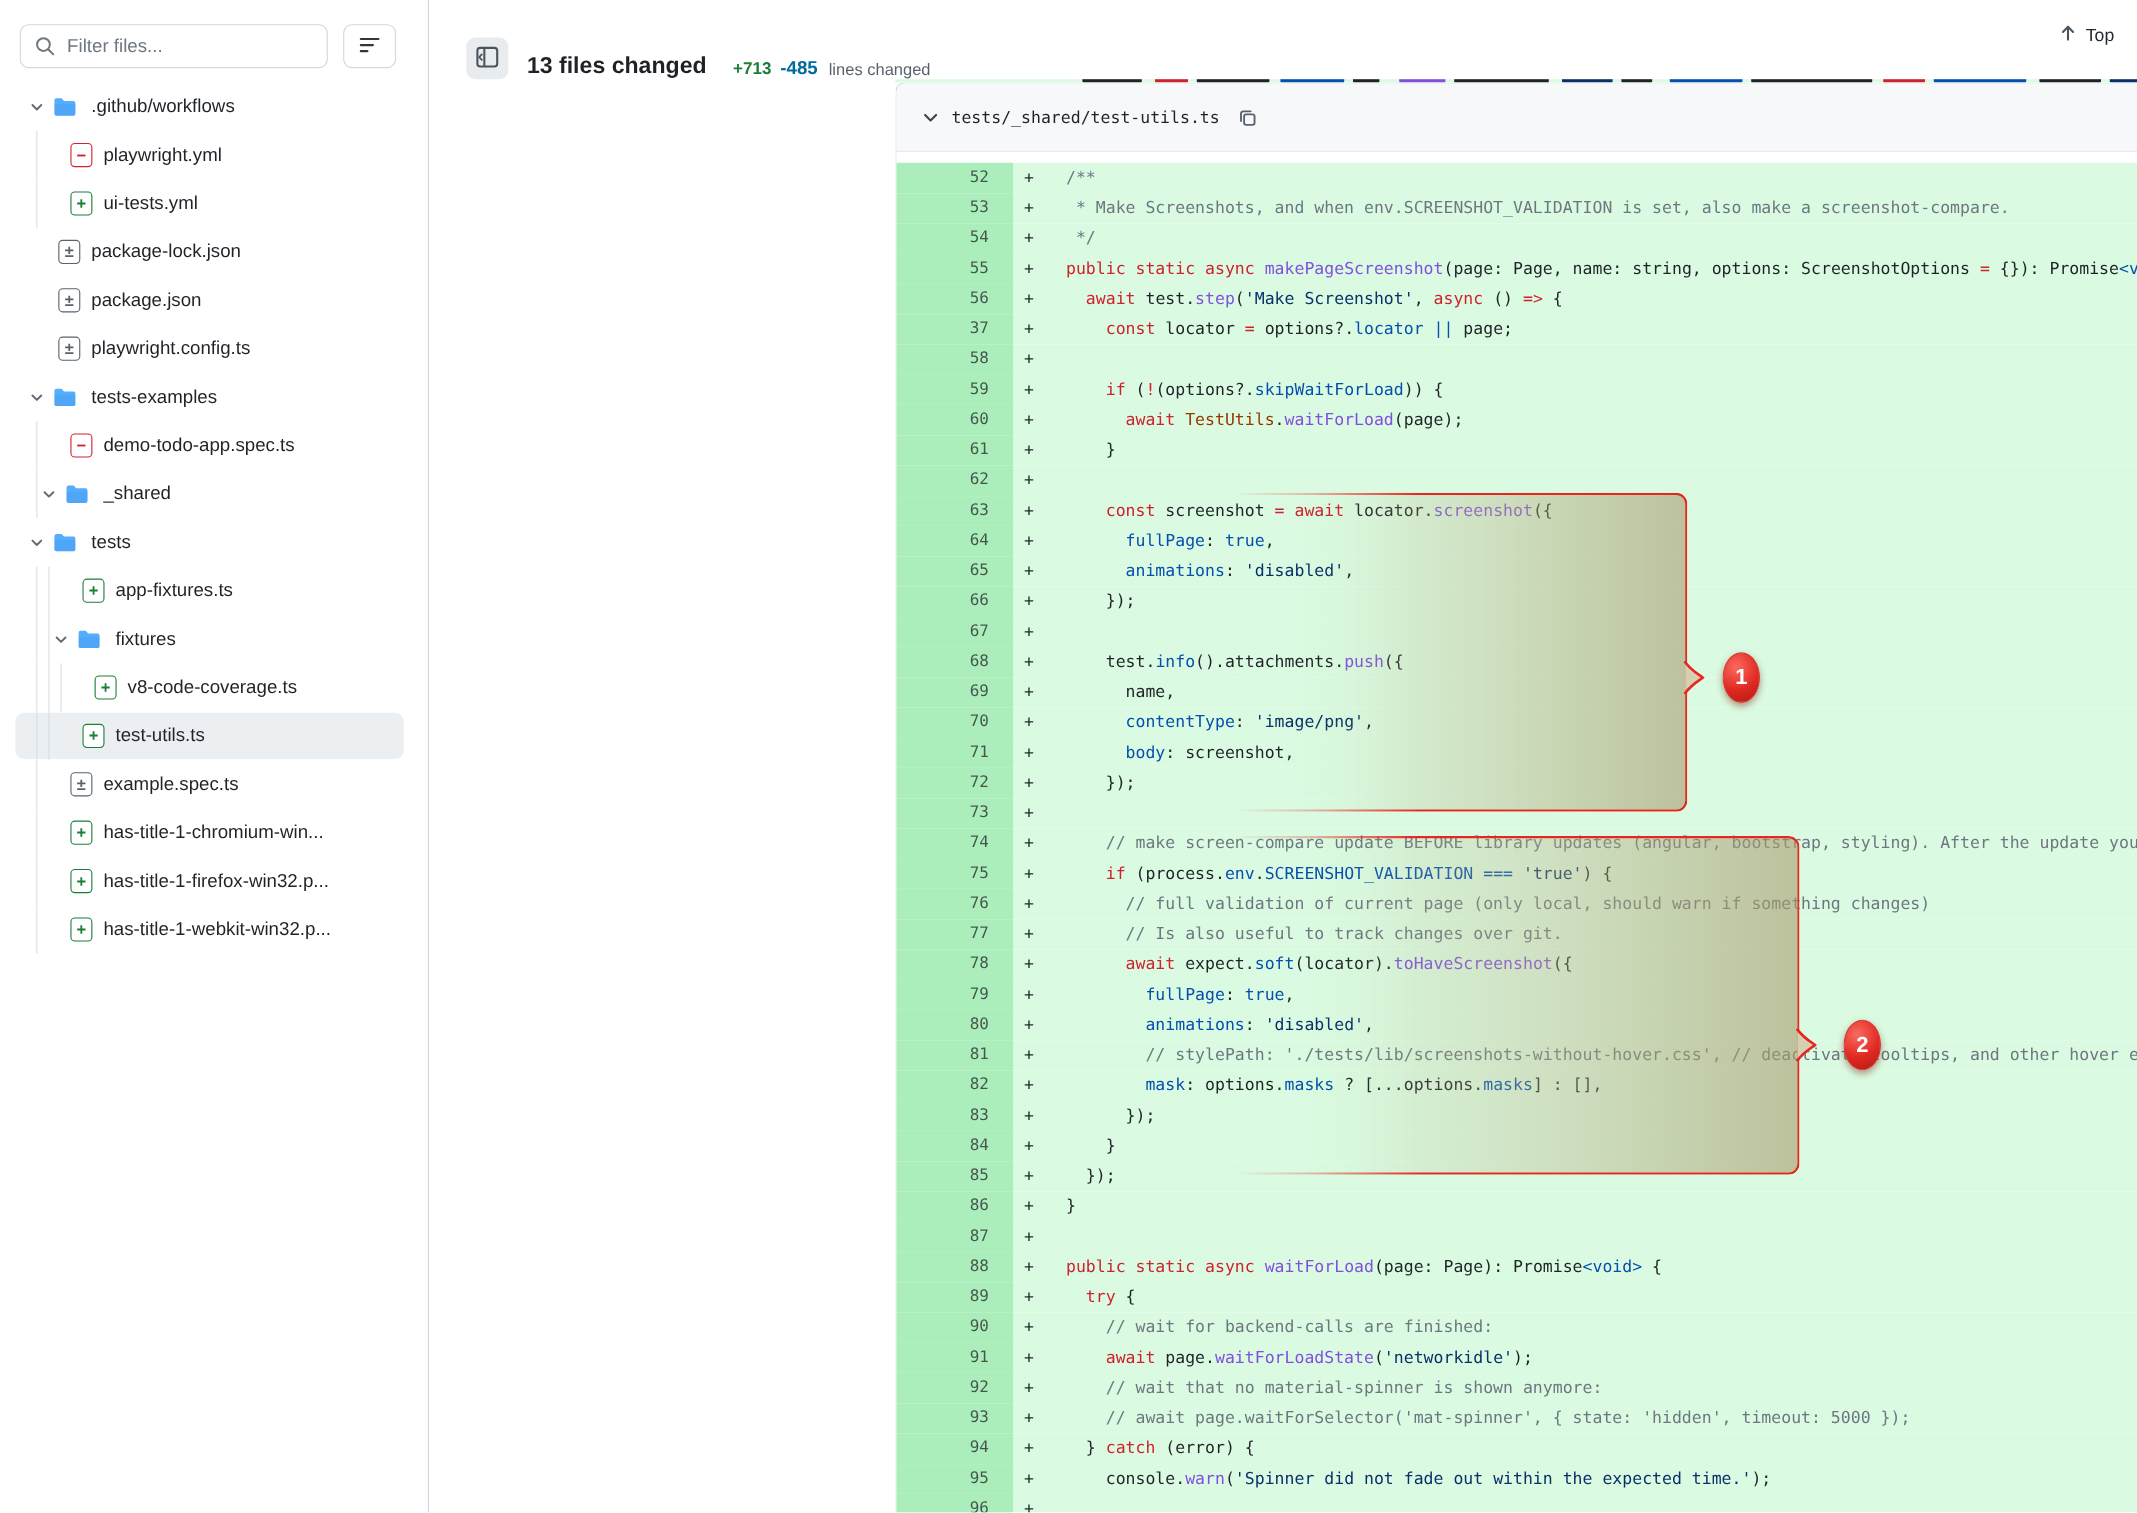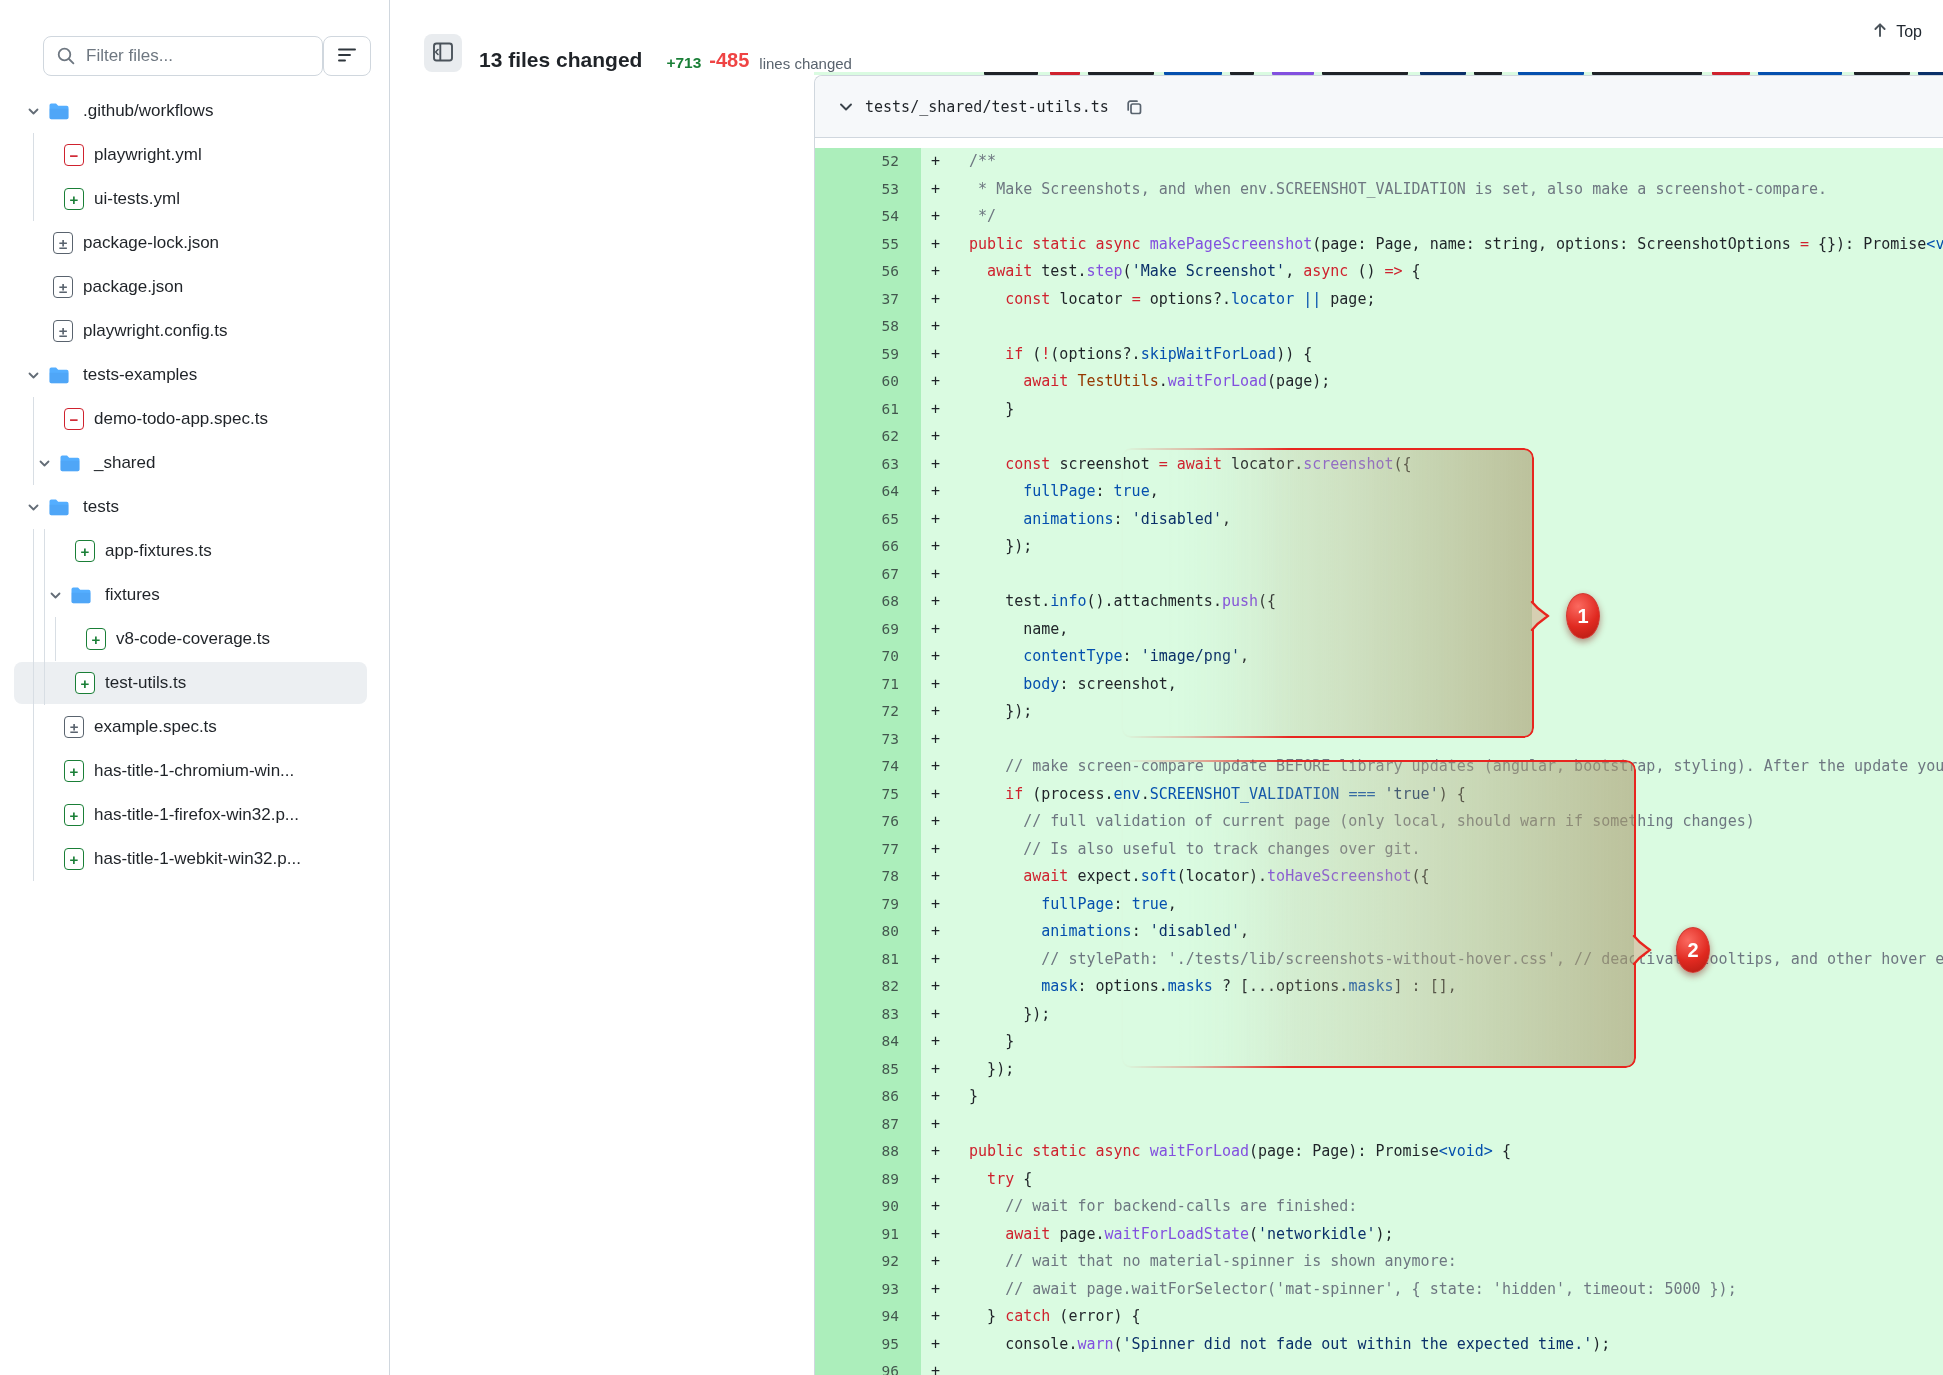--- a/index.html
+++ b/index.html
@@ -2,21 +2,21 @@
 <html><head>
 <meta charset="utf-8">
 <style>
   * { margin:0; padding:0; box-sizing:border-box; }
   html,body { width:1943px; height:1375px; overflow:hidden; background:#fff;
               font-family:"Liberation Sans", sans-serif; color:#1f2328; }
   .page { display:flex; width:1943px; height:1375px; }
 
   
   .sidebar { width:390px; flex:0 0 390px; border-right:1px solid #d0d7de; height:100%; background:#fff; }
-  .filter-bar { display:flex; padding:36px 18px 0 18px; align-items:center;justify-content:flex-end; }
+  .filter-bar { display:flex; gap:14px; padding:22px 18px 0 18px; align-items:center; }
   .filter-input { position:relative; width:280px; height:40px; }
   .filter-input input { width:100%; height:40px; border:1px solid #d0d7de; border-radius:8px;
       padding:0 12px 0 42px; font-size:17px; color:#1f2328; outline:none; background:#fff;
       font-family:"Liberation Sans", sans-serif; }
   .filter-input input::placeholder { color:#6e7781; }
   .search-glyph { position:absolute; left:13px; top:10px; }
   .filter-btn { width:48px; height:40px; border:1px solid #d0d7de; border-radius:8px; background:#fff;
       display:flex; align-items:center; justify-content:center; cursor:pointer; }
 
   .tree { margin-top:13px; }
@@ -37,21 +37,21 @@
   .fstat.modified { color:#59636e; border-color:#59636e; }
 
   
   .main { position:relative; flex:1; height:100%; background:#fff; overflow:hidden; }
   .main-header { position:absolute; top:0; left:0; right:0; height:72px; display:flex; align-items:flex-end;
       padding-left:34px; background:#fff; z-index:5; }
   .toggle-btn { width:38px; height:38px; border-radius:8px; background:#e9ecef; border:none;
       display:flex; align-items:center; justify-content:center; cursor:pointer; }
   .hdr-title { font-size:21px; font-weight:700; margin-left:17px; color:#1f2328; }
   .hdr-add { color:#1a7f37; font-weight:700; font-size:15.5px; margin-left:24px; }
-  .hdr-del { color:#ef4444; font-weight:700; font-size:20px; margin-left:8px; }
+  .hdr-del { color:#0369a1; font-weight:700; font-size:17px; margin-left:8px; }
   .hdr-lines { color:#59636e; font-size:15px; margin-left:10px; }
   .top-link { position:absolute; right:21px; top:22px; display:flex; align-items:center; gap:8px;
       font-size:16px; color:#212830; cursor:pointer; }
 
   .clip-strip { position:absolute; left:424px; right:0; top:66px; height:9px; overflow:hidden;
       background:#dafbe1; z-index:1; }
   .clip-inner { display:flex; padding-left:170px; padding-top:1px; }
   .clip-inner i { display:block; height:8px; border-radius:1px; flex:0 0 auto; }
 
   .file-card { position:absolute; left:424px; top:75px; right:-2px; bottom:0; z-index:2;

